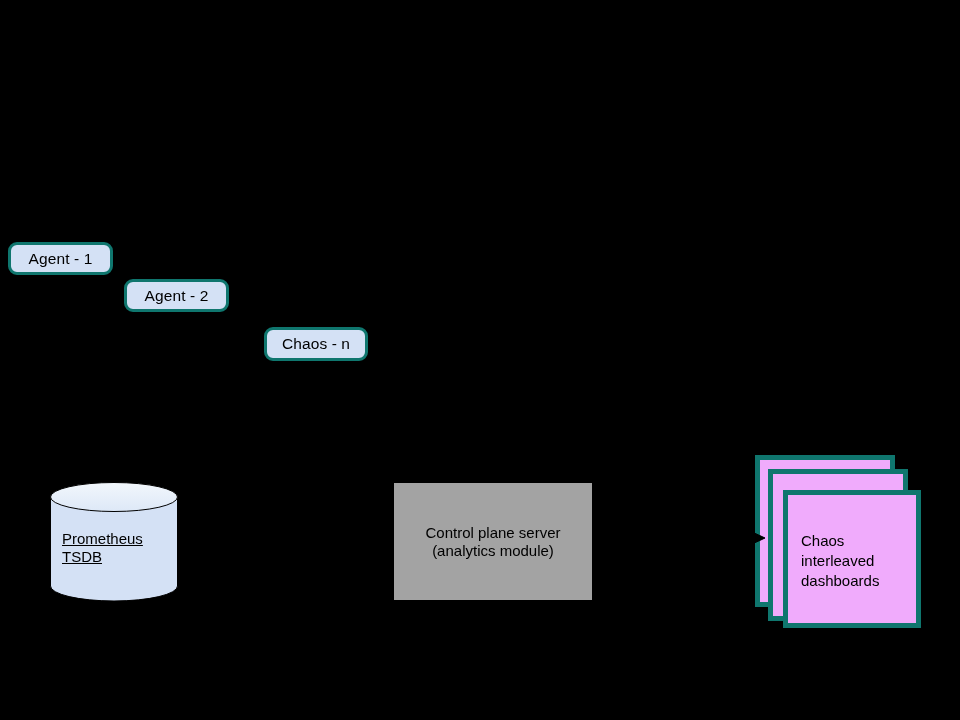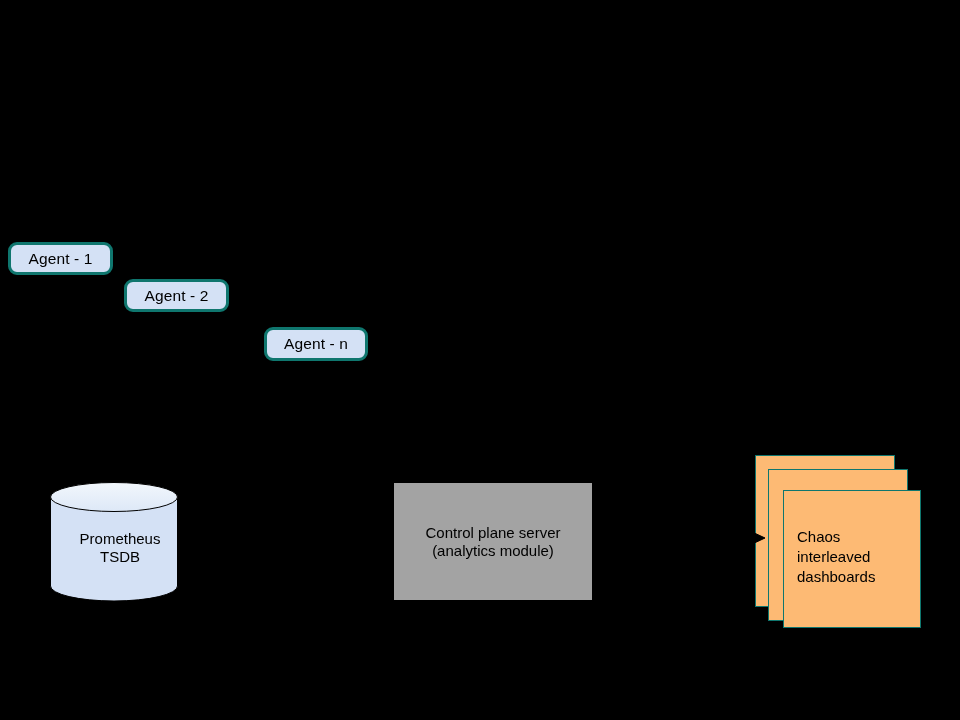--- a/index.html
+++ b/index.html
@@ -52,43 +52,44 @@
     position: absolute;
     left: 0;
     top: 0;
     overflow: visible;
   }
   .cyl-text {
     position: absolute;
     left: 12px;
     top: 48px;
     width: 116px;
-    text-align: center;
+    text-align: left;
+    text-decoration: underline;
   }
 
   
   .rect-node {
     position: absolute;
     background: #a3a3a3;
     border: 1px solid #000000;
     box-sizing: border-box;
     display: flex;
     align-items: center;
     justify-content: center;
     text-align: center;
   }
 
   
   .stack {
     position: absolute;
   }
   .sheet {
     position: absolute;
-    background: #fdba74;
-    border: 1px solid #0f766e;
+    background: #f0abfc;
+    border: 5px solid #0f766e;
     box-sizing: border-box;
     text-decoration: underline;
   }
   .sheet-front {
     display: block;
   }
   .stack-text {
     position: absolute;
     left: 13px;
     top: 36px;
@@ -110,21 +111,21 @@
 
   <div class="agent-node" style="left:8px; top:242px; width:105px; height:33px;">
     <span class="node-label">Agent - 1</span>
   </div>
 
   <div class="agent-node" style="left:124px; top:279px; width:105px; height:33px;">
     <span class="node-label">Agent - 2</span>
   </div>
 
   <div class="agent-node" style="left:264px; top:327px; width:104px; height:34px;">
-    <span class="node-label">Agent - n</span>
+    <span class="node-label">Chaos - n</span>
   </div>
 
   <div class="cylinder" style="left:50px; top:482px; width:128px; height:120px;">
     <svg class="cyl-svg" width="128" height="120" viewBox="0 0 128 120">
       <defs>
         <linearGradient id="cylTopGrad" x1="0" y1="0" x2="0" y2="1">
           <stop offset="0%" stop-color="#f2f7fc"></stop>
           <stop offset="100%" stop-color="#dde8f7"></stop>
         </linearGradient>
       </defs>

